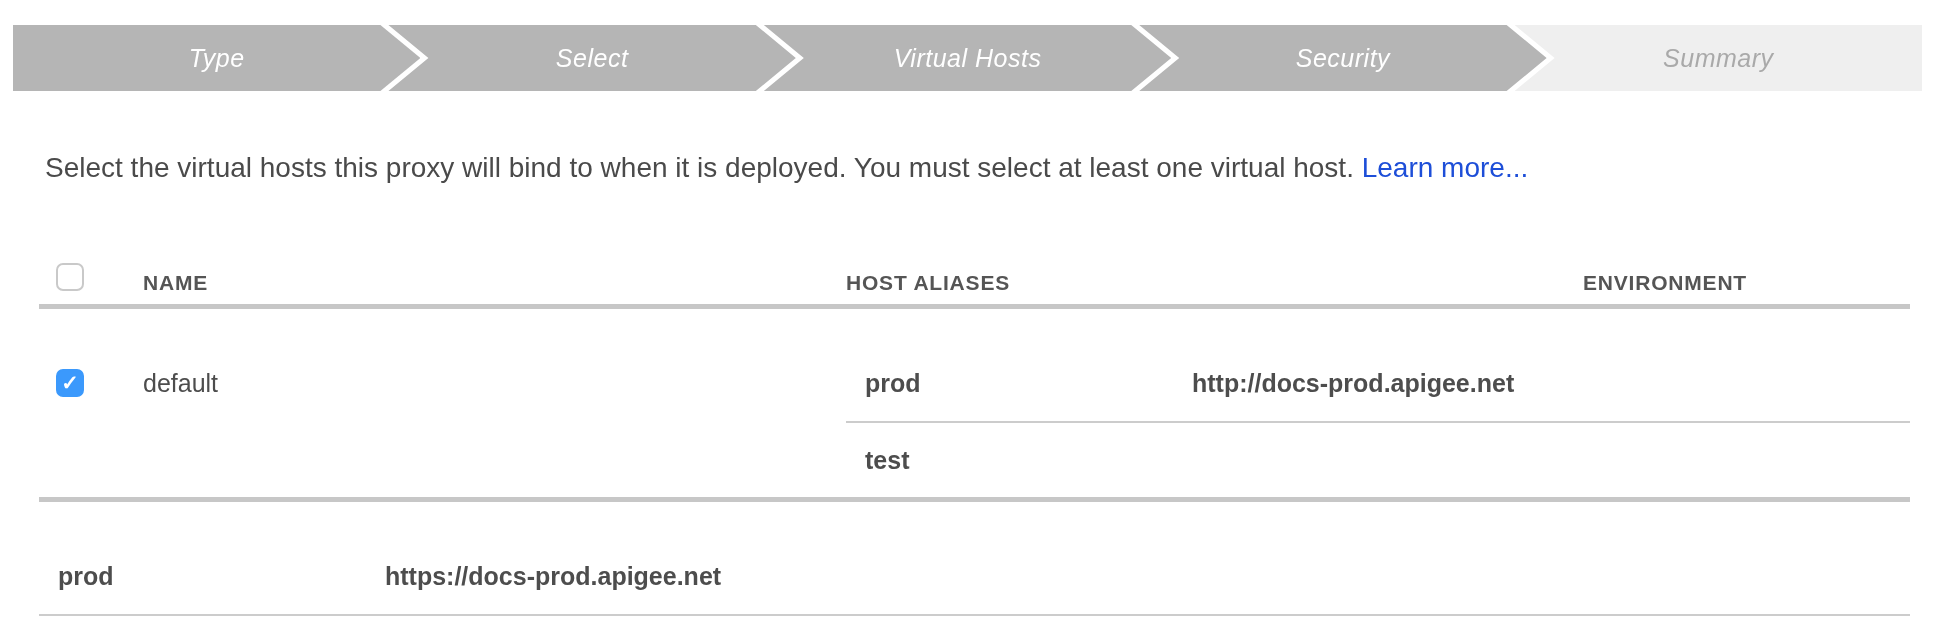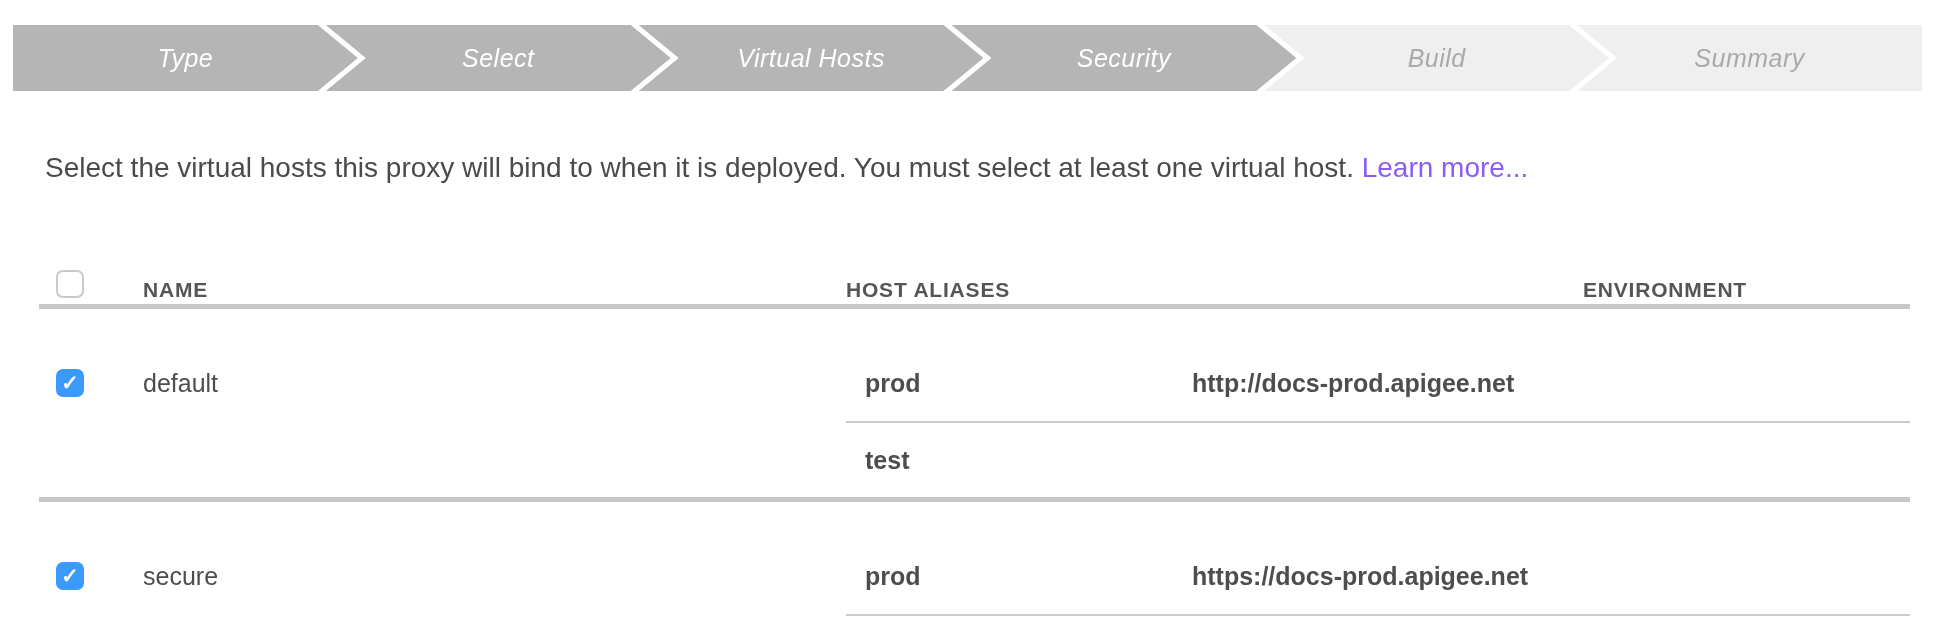--- a/index.html
+++ b/index.html
@@ -12,25 +12,25 @@
           font-size:25px; letter-spacing:.5px; }
   .step + .step { margin-left:-32px; }
   .step.first { clip-path: polygon(0 0, calc(100% - 40px) 0, 100% 50%, calc(100% - 40px) 100%, 0 100%); }
   .step.mid   { clip-path: polygon(0 0, calc(100% - 40px) 0, 100% 50%, calc(100% - 40px) 100%, 0 100%, 40px 50%); }
   .step.last  { clip-path: polygon(0 0, 100% 0, 100% 100%, 0 100%, 40px 50%); }
   .step.done { background:#b5b5b5; color:#ffffff; }
   .step.todo { background:#efefef; color:#a9a9a9; }
 
   
   .description { margin:60px 45px 0 45px; font-size:28px; color:#4a4a4a; line-height:34px; }
-  .description a { color:#8b5cf6; text-decoration:none; cursor:pointer;margin-top:12px; }
+  .description a { color:#1d4ed8; text-decoration:none; cursor:pointer;margin-top:12px; }
 
   
   .vh-table { margin:58px 39px 0 39px; }
-  .thead { display:flex; align-items:flex-end; height:66px; padding-bottom:2px;
+  .thead { display:flex; align-items:flex-end; height:66px; padding-bottom:9px;
            border-bottom:5px solid #c7c7c7; }
   .th { font-size:21px; font-weight:bold; color:#555; letter-spacing:.8px; }
   .col-check  { width:104px; padding-left:17px; }
   .col-name   { width:703px; }
   .col-env    { width:346px; padding-left:19px; }
   .col-host   { flex:1; }
 
   .group { display:flex;margin-top:36px; }
   .group.divided { border-bottom:5px solid #c7c7c7; }
   .group-left { width:807px; display:flex; align-items:center; height:76px; }
@@ -59,23 +59,20 @@
   </div>
   <div class="step mid done">
     <span>Select</span>
   </div>
   <div class="step mid done">
     <span>Virtual Hosts</span>
   </div>
   <div class="step mid done">
     <span>Security</span>
   </div>
-  <div class="step mid todo">
-    <span>Build</span>
-  </div>
   <div class="step last todo">
     <span>Summary</span>
   </div>
 </div>
 
 <p class="description"><span>Select the virtual hosts this proxy will bind to when it is deployed. You must select at least one virtual host.</span>
   <a>Learn more...</a>
 </p>
 
 <div class="vh-table">
@@ -101,26 +98,20 @@
         <div class="cell env">prod</div>
         <div class="cell host">http://docs-prod.apigee.net</div>
       </div>
       <div class="subrow">
         <div class="cell env">test</div>
       </div>
     </div>
   </div>
 
   <div class="group">
-    <div class="group-left">
-      <div class="col-check">
-        <span class="checkbox checked"></span>
-      </div>
-      <div class="col-name">secure</div>
-    </div>
     <div class="group-right">
       <div class="subrow">
         <div class="cell env">prod</div>
         <div class="cell host">https://docs-prod.apigee.net</div>
       </div>
       <div class="subrow">
         <div class="cell env">test</div>
       </div>
     </div>
   </div>

